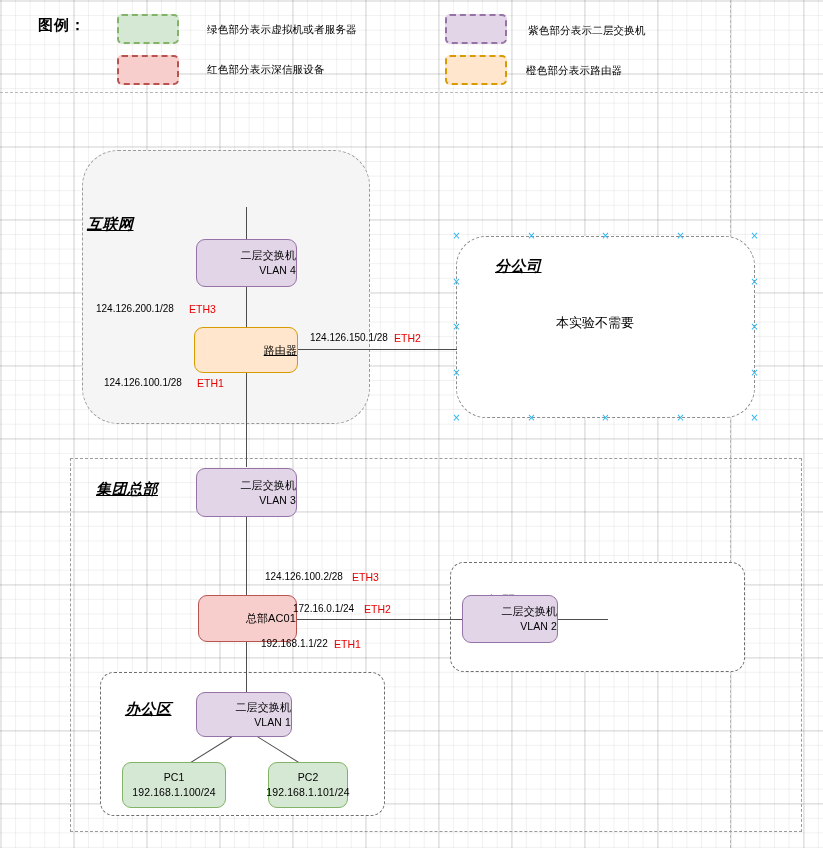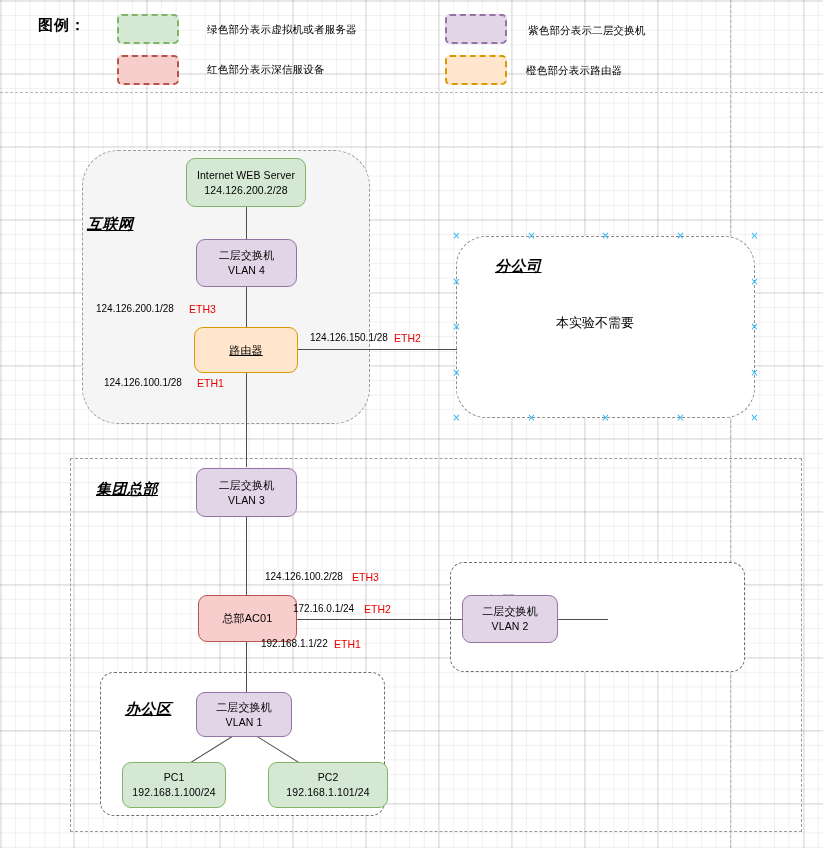--- a/index.html
+++ b/index.html
@@ -115,21 +115,21 @@
     flex-direction: column;
     align-items: center;
     justify-content: center;
     text-align: center;
     font-size: 10.5px;
     line-height: 15px;
     letter-spacing: 0.1px;
     z-index: 3;
   }
   .node .l2 { font-size: 10.5px; }
-  .node.cn { font-size: 11px; }
+  .node.cn { font-size: 11px; align-items: flex-end; }
 
   .n-green  { background: #d5e8d4; border-color: #82b366; }
   .n-purple { background: #e1d5e7; border-color: #9673a6; }
   .n-orange { background: #ffe6cc; border-color: #d79b00; text-decoration: underline; }
   .n-red    { background: #f8cecc; border-color: #b85450; }
 
   
   .edge {
     position: absolute;
     background: #4d4d4d;
@@ -244,24 +244,20 @@
   <div class="edge edge-h" style="left:297px; top:619px; width:165px;"></div>
 
   <div class="edge edge-h" style="left:558px; top:619px; width:50px;"></div>
 
   <div class="edge edge-v" style="left:246px; top:642px; height:50px;"></div>
 
   <div class="edge-diag" style="left:243px; top:729px; width:79px; transform:rotate(148deg);"></div>
 
   <div class="edge-diag" style="left:246px; top:729px; width:79px; transform:rotate(32deg);"></div>
 
-  <div class="node n-green" style="left:186px; top:158px; width:120px; height:49px;">
-    <div>Internet WEB  Server</div>
-    <div>124.126.200.2/28</div>
-  </div>
 
   <div class="node n-purple cn" style="left:196px; top:239px; width:101px; height:48px;">
     <div>二层交换机</div>
     <div class="l2">VLAN  4</div>
   </div>
 
   <div class="node n-orange cn" style="left:194px; top:327px; width:104px; height:46px;">
     <div>路由器</div>
   </div>
 
@@ -283,21 +279,21 @@
   <div class="node n-purple cn" style="left:196px; top:692px; width:96px; height:45px;">
     <div>二层交换机</div>
     <div class="l2">VLAN  1</div>
   </div>
 
   <div class="node n-green" style="left:122px; top:762px; width:104px; height:46px;">
     <div>PC1</div>
     <div>192.168.1.100/24</div>
   </div>
 
-  <div class="node n-green" style="left:268px; top:762px; width:120px; height:46px;">
+  <div class="node n-green" style="left:268px; top:762px; width:80px; height:46px;">
     <div>PC2</div>
     <div>192.168.1.101/24</div>
   </div>
 
   <div class="ip-label" style="left:96px;  top:303px;">124.126.200.1/28</div>
   <div class="eth-label" style="left:189px; top:303px;">ETH3</div>
 
   <div class="ip-label" style="left:310px; top:332px;">124.126.150.1/28</div>
   <div class="eth-label" style="left:394px; top:332px;">ETH2</div>
 

